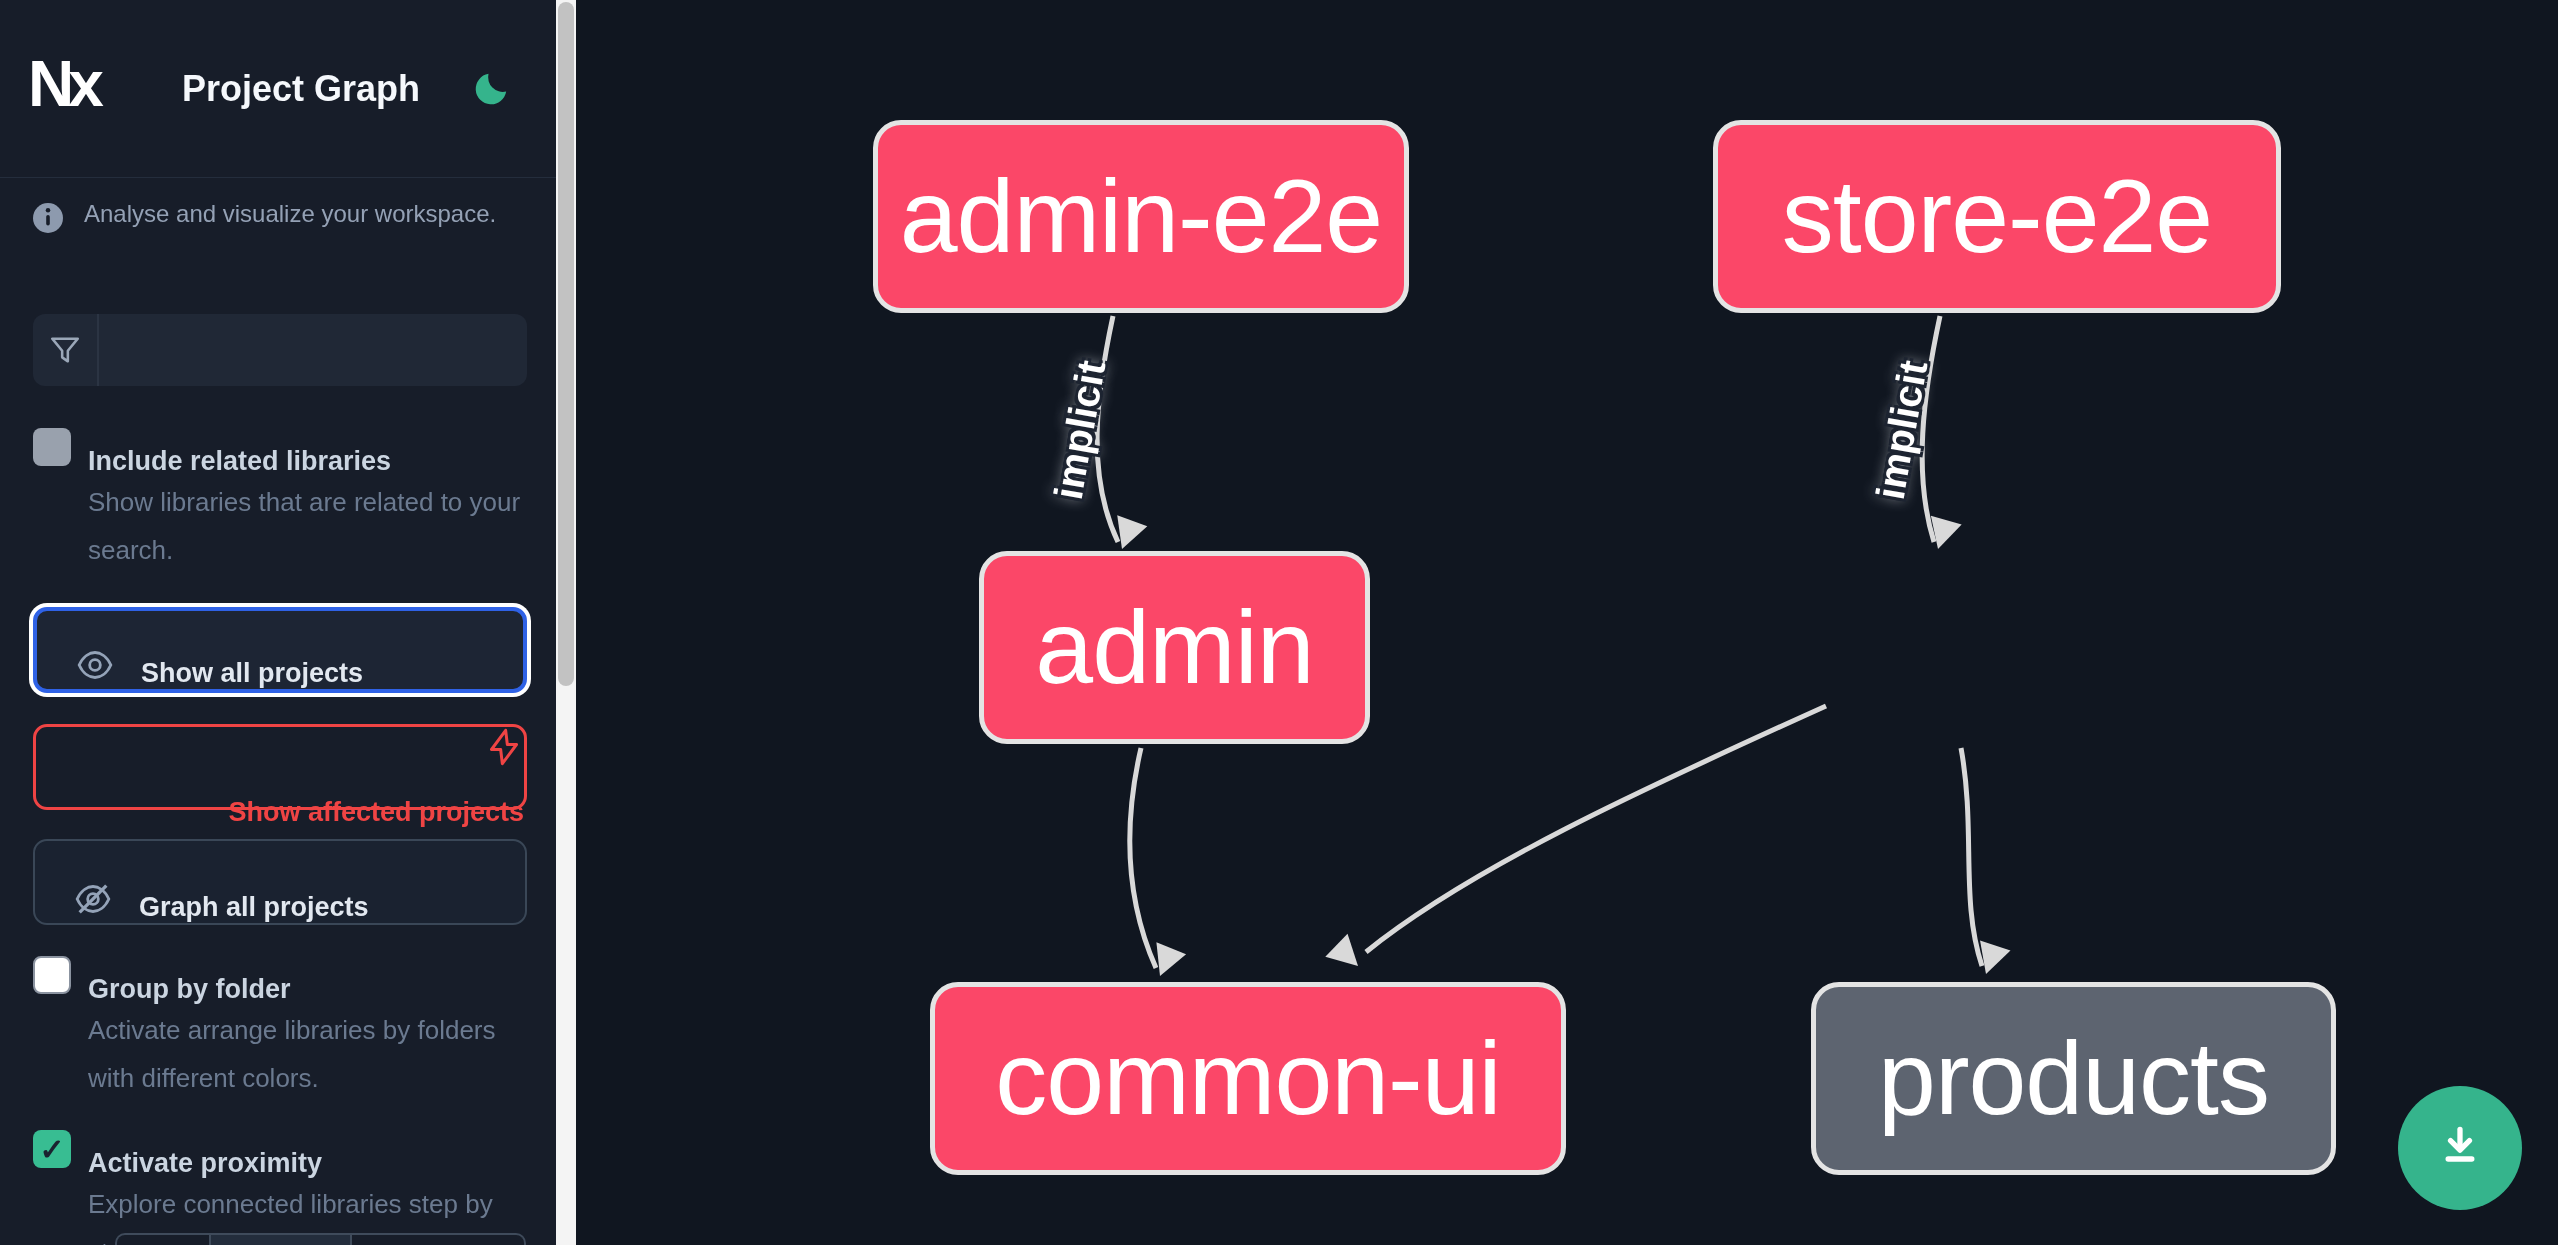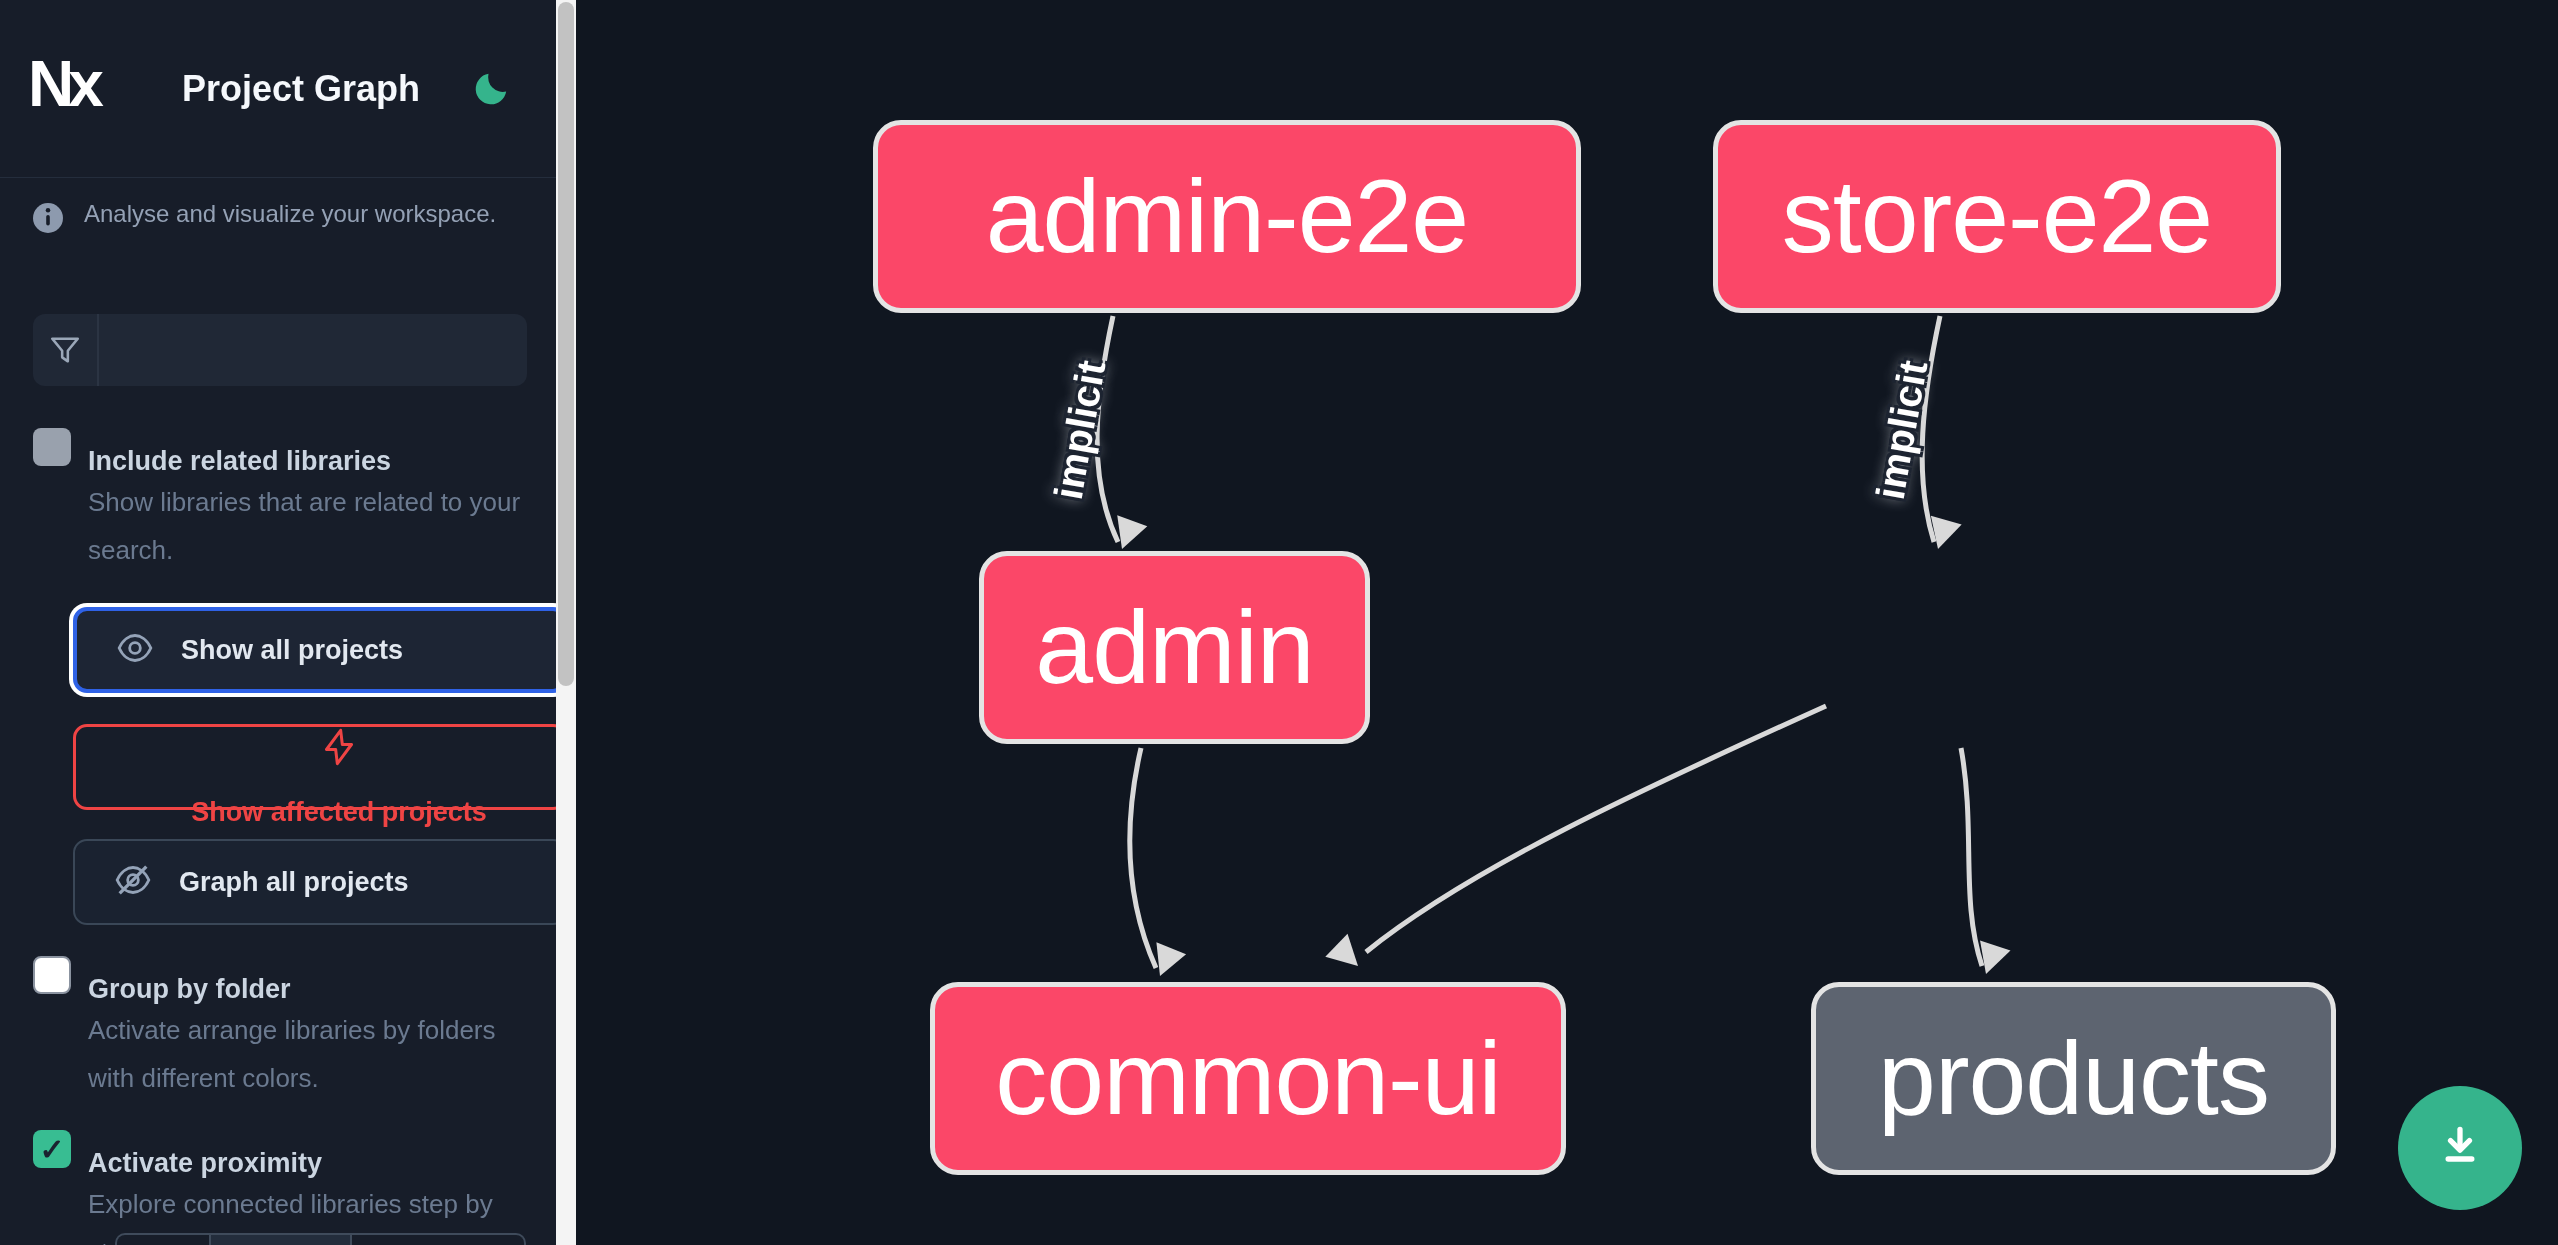--- a/index.html
+++ b/index.html
@@ -27,21 +27,21 @@
   .opt{position:absolute;left:33px;width:500px;}
   .opt .box{position:absolute;left:0;top:2px;width:38px;height:38px;border-radius:8px;}
   .box-gray{background:#99a1ad;}
   .box-white{background:#ffffff;border:2px solid #8b93a0;box-sizing:border-box;}
   .box-green{background:#38bd92;color:#1b2230;font-size:30px;font-weight:900;
              display:flex;align-items:center;justify-content:center;}
   .opt .lbl{position:absolute;left:55px;top:20px;font-size:27px;font-weight:700;color:#cbd5e1;}
   .opt .desc{position:absolute;left:55px;top:52px;width:440px;font-size:26px;line-height:48px;color:#6b7a90;}
 
   .sb-btn{position:absolute;left:33px;width:494px;height:86px;border-radius:14px;box-sizing:border-box;
-          display:flex;align-items:center;gap:26px;padding-left:38px;cursor:pointer;background:#1a2230;margin-left:40px;}
+          display:flex;align-items:flex-end;gap:26px;padding-left:38px;cursor:pointer;background:#1a2230;}
   .sb-btn .btn-label{font-size:27px;font-weight:700;color:#e2e8f0;}
   #btn-show-all{top:607px;background:#1d2534;border:4px solid #2f62e6;box-shadow:0 0 0 4px #ffffff;}
   #btn-show-affected{top:724px;border:3px solid #ef4444;background:#171d29;flex-direction:column;}
   #btn-show-affected .btn-label{color:#ef4444;}
   #btn-hide-all{top:839px;border:2px solid #3a4757;}
 
   .segctrl{position:absolute;left:115px;top:1233px;width:411px;height:40px;box-sizing:border-box;
            border:2px solid #3f4b5b;border-bottom:none;border-radius:10px 10px 0 0;display:flex;}
   .segctrl .seg{height:100%;}
   .seg-a{width:94px;border-right:2px solid #3f4b5b;box-sizing:border-box;}
@@ -177,21 +177,21 @@
         <polygon points="1922,519 1954,519 1938,549" transform="rotate(16 1938 549)"></polygon>
         <polygon points="1144,946 1176,946 1160,976" transform="rotate(22 1160 976)"></polygon>
         <polygon points="1342,936 1374,936 1358,966" transform="rotate(-46 1358 966)"></polygon>
         <polygon points="1970,944 2002,944 1986,974" transform="rotate(18 1986 974)"></polygon>
       </g>
     </svg>
 
     <div class="edge-label" style="left:504px;top:430px;">implicit</div>
     <div class="edge-label" style="left:1326px;top:430px;">implicit</div>
 
-    <div class="gnode gnode-pink" style="left:297px;top:120px;width:708px;height:193px;">admin-e2e</div>
+    <div class="gnode gnode-pink" style="left:297px;top:120px;width:536px;height:193px;">admin-e2e</div>
     <div class="gnode gnode-pink" style="left:1137px;top:120px;width:568px;height:193px;">store-e2e</div>
     <div class="gnode gnode-pink" style="left:403px;top:551px;width:391px;height:193px;">admin</div>
     <div class="gnode gnode-pink" style="left:354px;top:982px;width:636px;height:193px;">common-ui</div>
     <div class="gnode gnode-gray" style="left:1235px;top:982px;width:525px;height:193px;">products</div>
   </div>
 
   <div class="fab">
     <span>
       <svg width="52" height="52" viewBox="0 0 44 44" fill="none" stroke="#ffffff" stroke-width="4.5" stroke-linecap="round" stroke-linejoin="round">
           <path d="M22 8v15"></path>

